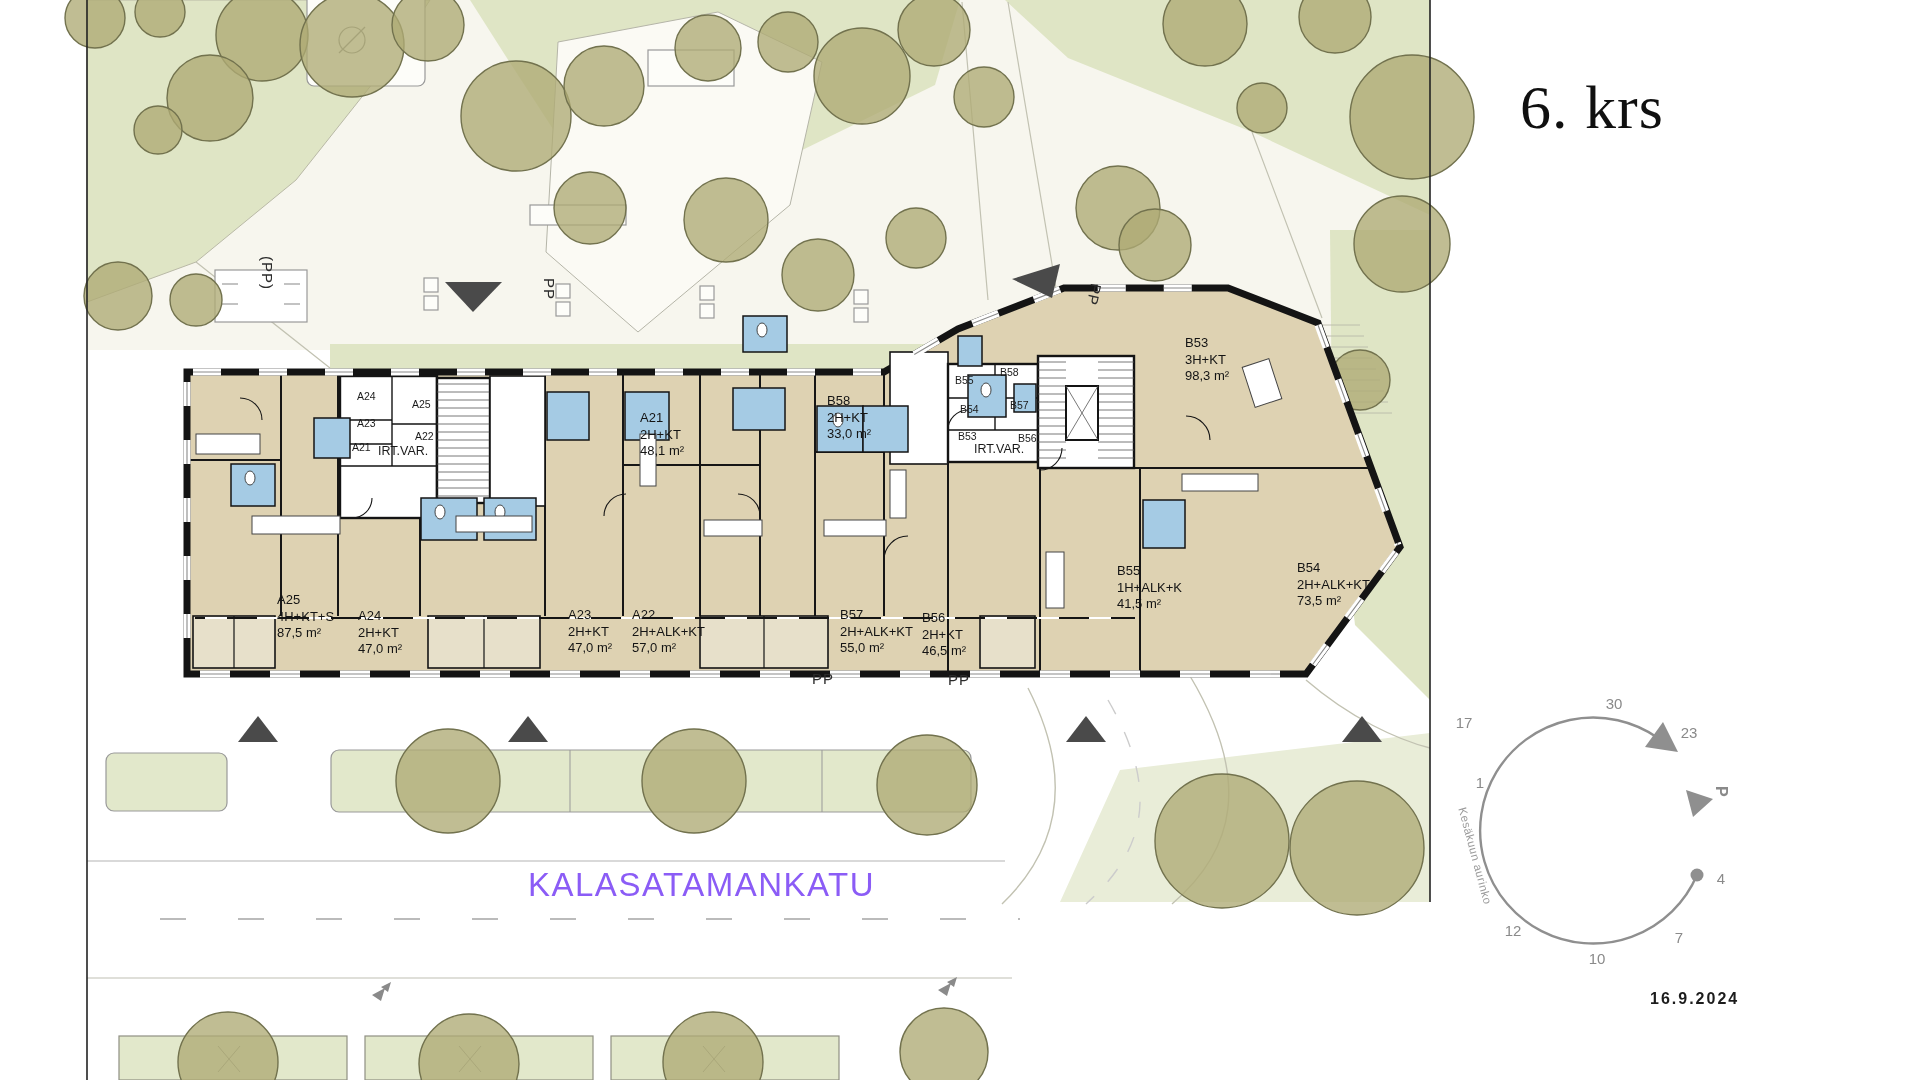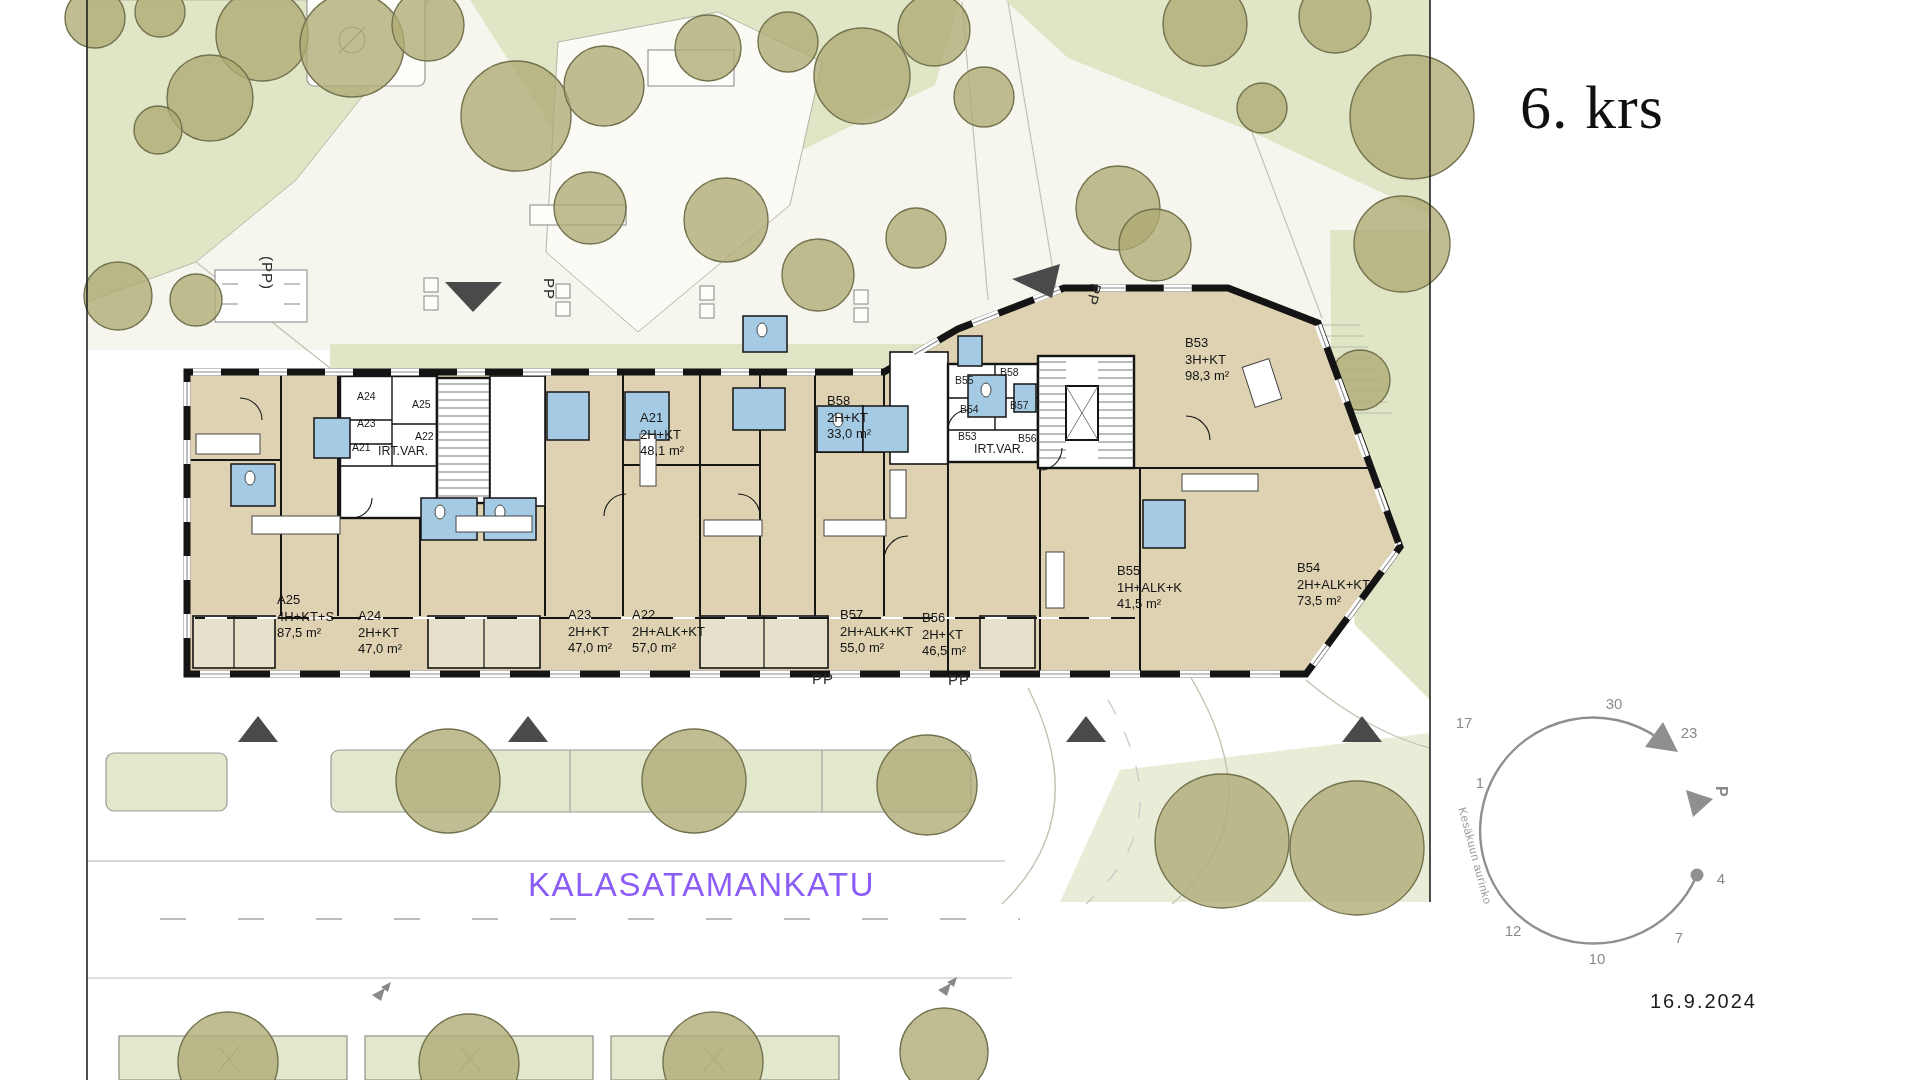--- a/index.html
+++ b/index.html
@@ -9,21 +9,21 @@
   .txt{position:absolute;white-space:nowrap;color:#161616}
   .apt{position:absolute;font-size:13px;line-height:1.28;color:#141414;white-space:nowrap}
   .apt span{display:block}
   .stor{position:absolute;font-size:10.5px;color:#1a1a1a;white-space:nowrap}
   .irt{font-size:12.5px}
   .pp{font-size:15px;letter-spacing:1px;color:#2b2b2b}
   .rot90{transform:rotate(90deg);transform-origin:left top}
   .rot105{transform:rotate(103deg);transform-origin:left top}
   .street{font-size:33px;letter-spacing:1.5px;color:#8b5cf6}
   .title{font-family:Liberation Serif, serif;font-size:62px;color:#101010;letter-spacing:1px}
-  .date{font-size:20px;font-weight:400;letter-spacing:2px;color:#1c1c1c}
+  .date{font-size:16px;font-weight:700;letter-spacing:2px;color:#1c1c1c}
   .sun-h{position:absolute;font-size:15px;color:#8a8a8a;transform:translate(-50%,-50%);white-space:nowrap}
   .sun-cap{position:absolute;font-size:11.5px;color:#9c9c9c;letter-spacing:.5px;
            transform:rotate(75deg);transform-origin:left top;white-space:nowrap}
   .north-p{position:absolute;font-size:16px;color:#8a8a8a;font-weight:700;
            transform:rotate(90deg);transform-origin:left top}
 </style>
 </head>
 <body>
 
 <div class="canvas">

